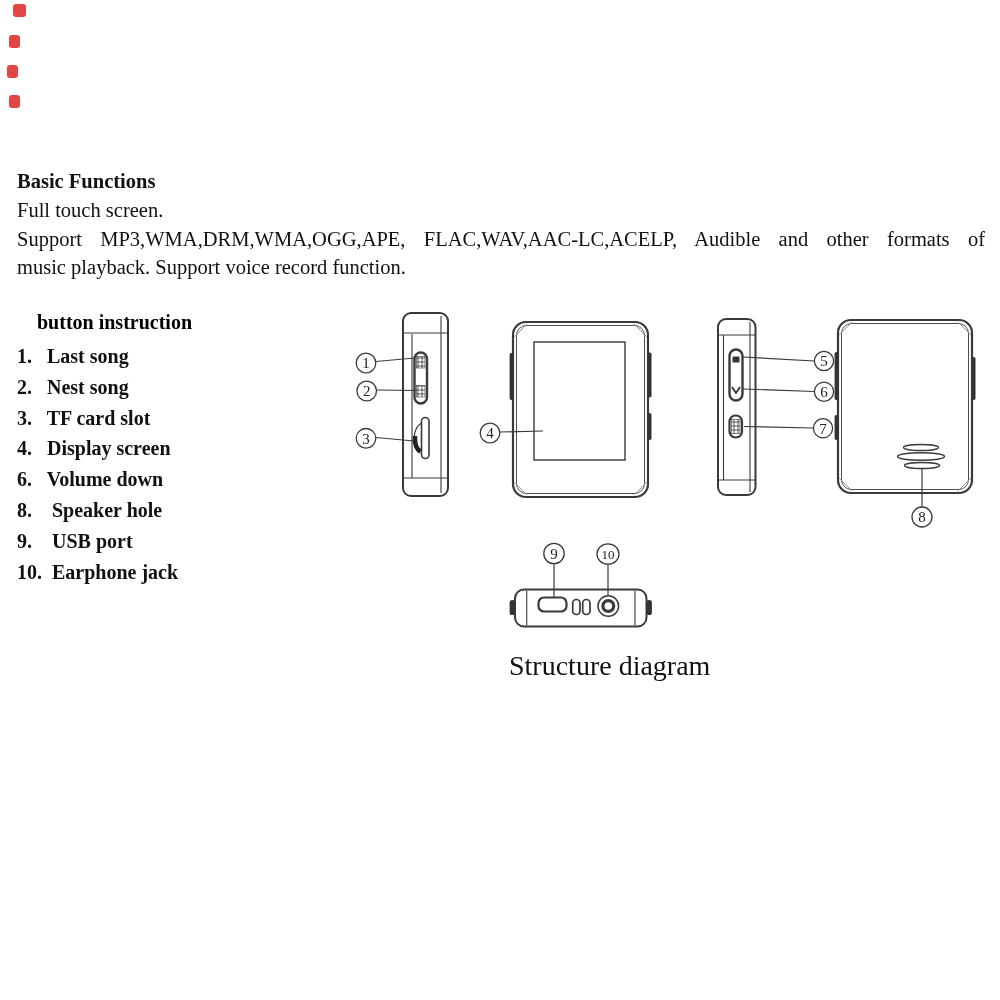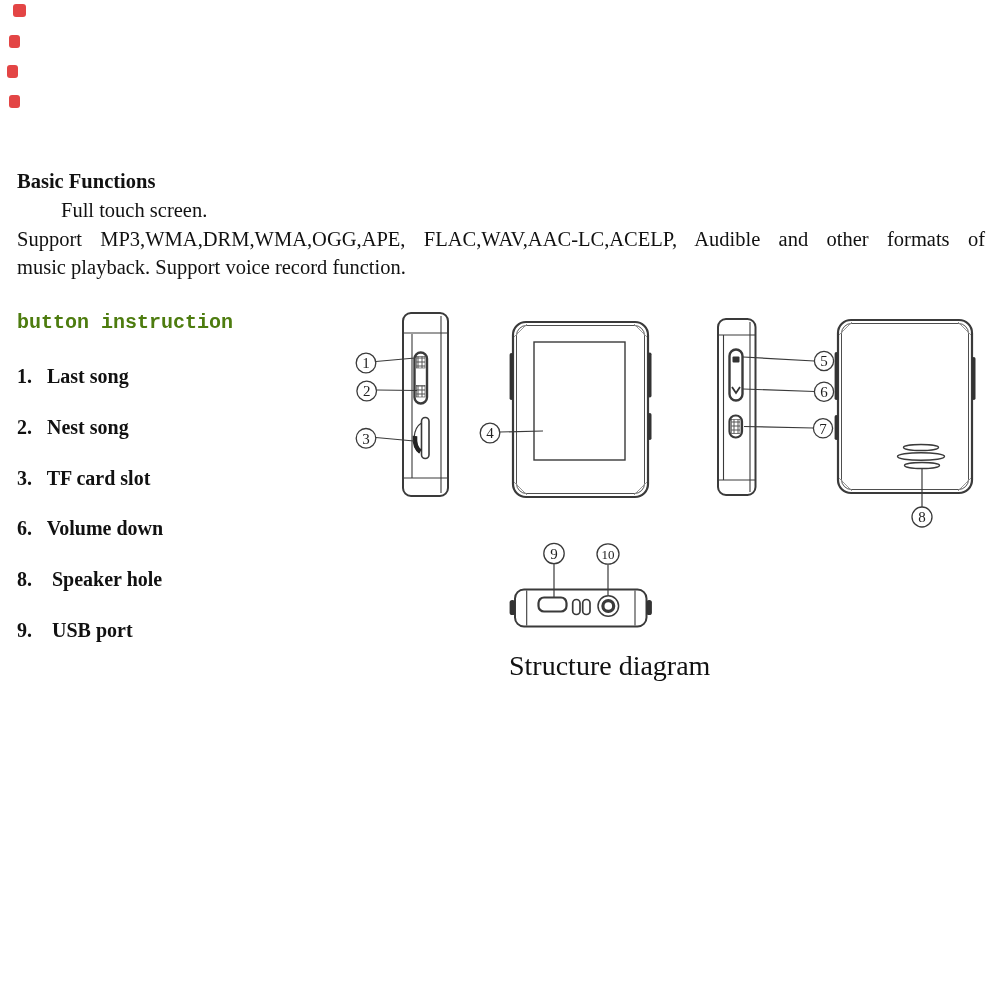--- a/index.html
+++ b/index.html
@@ -2,51 +2,53 @@
 <html><head>
 <meta charset="utf-8">
 <style>
   html,body{margin:0;padding:0;background:#ffffff;}
   .page{position:relative;width:1000px;height:880px;background:#ffffff;overflow:hidden;
         font-family:"Liberation Serif", serif;color:#111;}
   .abs{position:absolute;}
   .h-bold{font-weight:bold;font-size:20.5px;}
   .body-text{font-size:20.5px;}
   .justify-line{text-align:justify;text-align-last:justify;}
-  .blue-head{font-family:Liberation Mono, monospace;font-weight:bold;font-size:20px;color:#4d7c0f;}
-  .bi-item{font-weight:bold;font-size:20px;white-space:pre;height:30.8px;line-height:30.8px;margin-top:20px;}
+  .blue-head{font-family:Liberation Serif, serif;font-weight:bold;font-size:20px;color:#000000;margin-left:20px;}
+  .bi-item{font-weight:bold;font-size:20px;white-space:pre;height:30.8px;line-height:30.8px;}
   .caption{font-size:28px;}
   .note-line{font-size:20px;}
   .note-line b{font-weight:bold;}
   .redmark{position:absolute;background:#e03131;border-radius:3px;opacity:.9;}
   svg text{font-family:"Liberation Serif", serif;fill:#222;}
 </style>
 </head>
 <body>
 
 <div class="page">
 
   <div class="redmark" style="left:13px;top:4px;width:13px;height:13px;"></div>
   <div class="redmark" style="left:9px;top:35px;width:11px;height:13px;"></div>
   <div class="redmark" style="left:7px;top:65px;width:11px;height:13px;"></div>
   <div class="redmark" style="left:9px;top:95px;width:11px;height:13px;"></div>
 
   <div class="abs h-bold" style="left:17px;top:170px;">Basic Functions</div>
-  <div class="abs body-text" style="left:17px;top:199px;margin-left:44px;">Full touch screen.</div>
+  <div class="abs body-text" style="left:17px;top:199px;">Full touch screen.</div>
   <div class="abs body-text justify-line" style="left:17px;top:227.5px;width:968px;">Support MP3,WMA,DRM,WMA,OGG,APE, FLAC,WAV,AAC-LC,ACELP, Audible and other formats of</div>
   <div class="abs body-text" style="left:17px;top:256px;">music playback. Support voice record function.</div>
 
   <div class="abs blue-head" style="left:17px;top:311px;">button instruction</div>
   <div class="abs" style="left:17px;top:341px;">
     <div class="bi-item">1.   Last song</div>
     <div class="bi-item">2.   Nest song</div>
     <div class="bi-item">3.   TF card slot</div>
+    <div class="bi-item">4.   Display screen</div>
     <div class="bi-item">6.   Volume down</div>
     <div class="bi-item">8.    Speaker hole</div>
     <div class="bi-item">9.    USB port</div>
+    <div class="bi-item">10.  Earphone jack</div>
   </div>
 
   <svg class="abs" style="left:340px;top:300px;" width="660" height="345" viewBox="340 300 660 345">
     <defs>
       <pattern id="hatch" width="4" height="4" patternUnits="userSpaceOnUse">
         <path d="M0,2 H4 M2,0 V4" stroke="#555" stroke-width="1" fill="none"></path>
       </pattern>
     </defs>
 
     <g stroke="#3a3a3a" fill="none">

